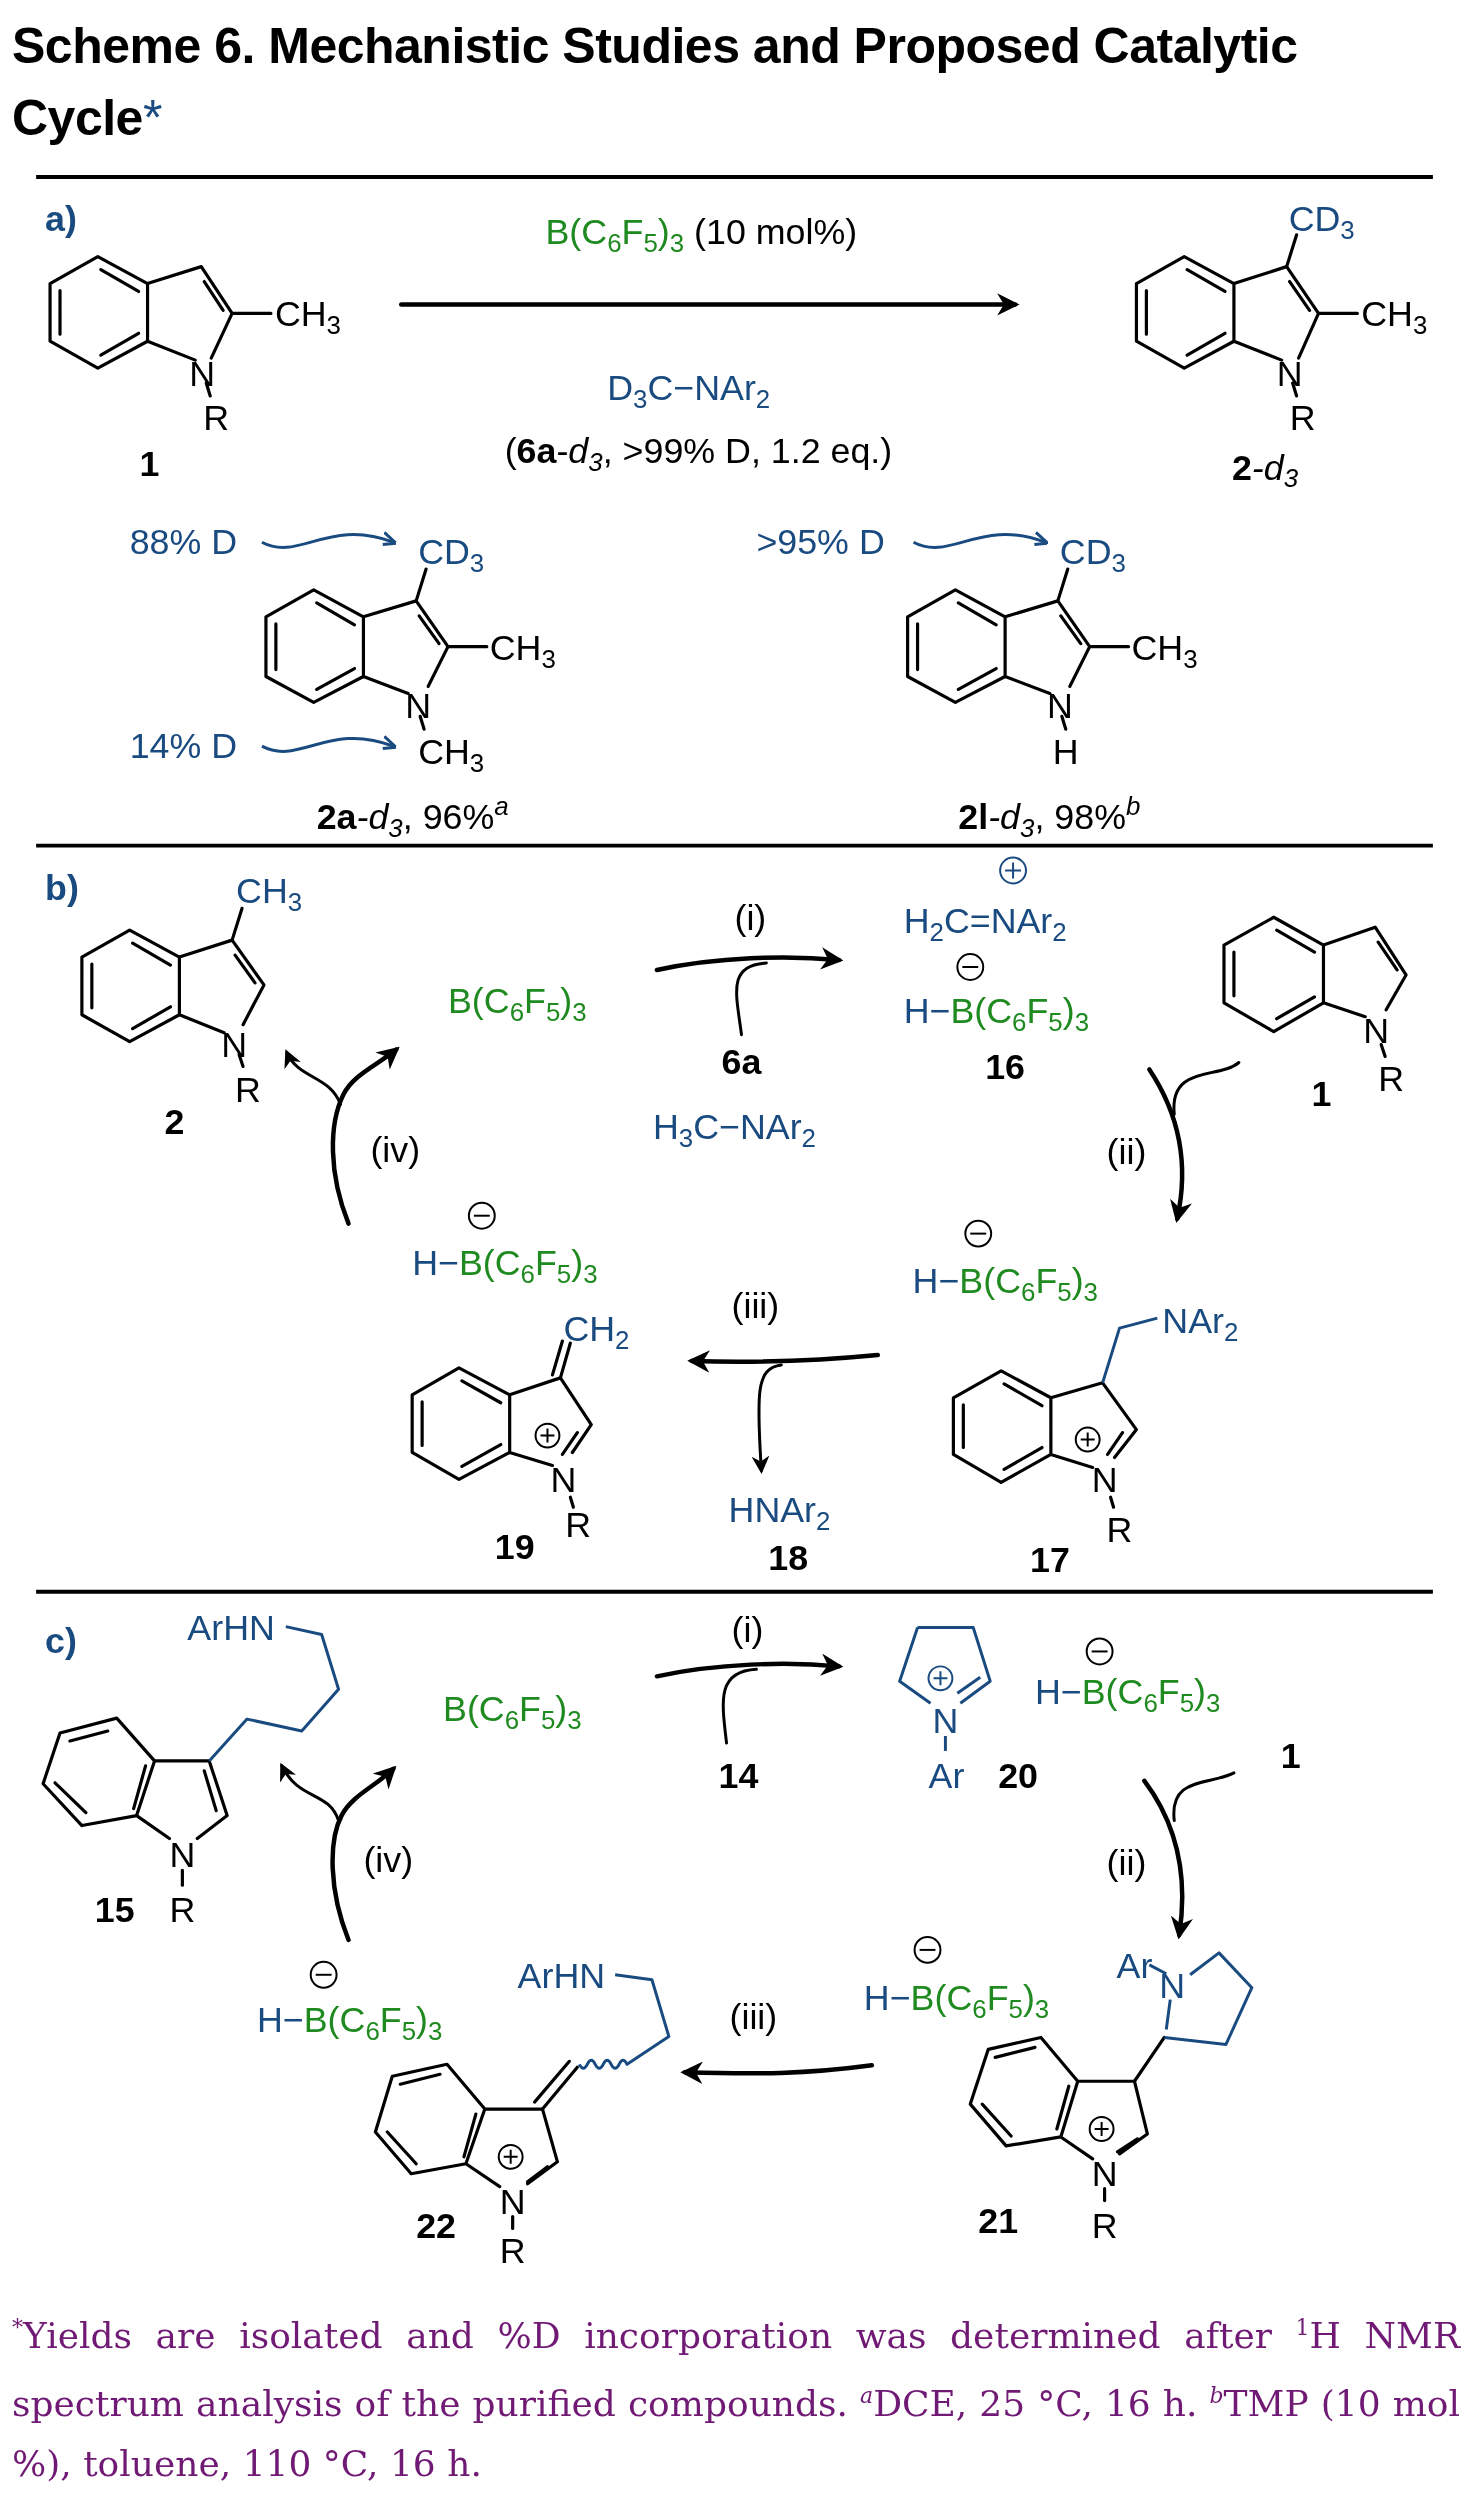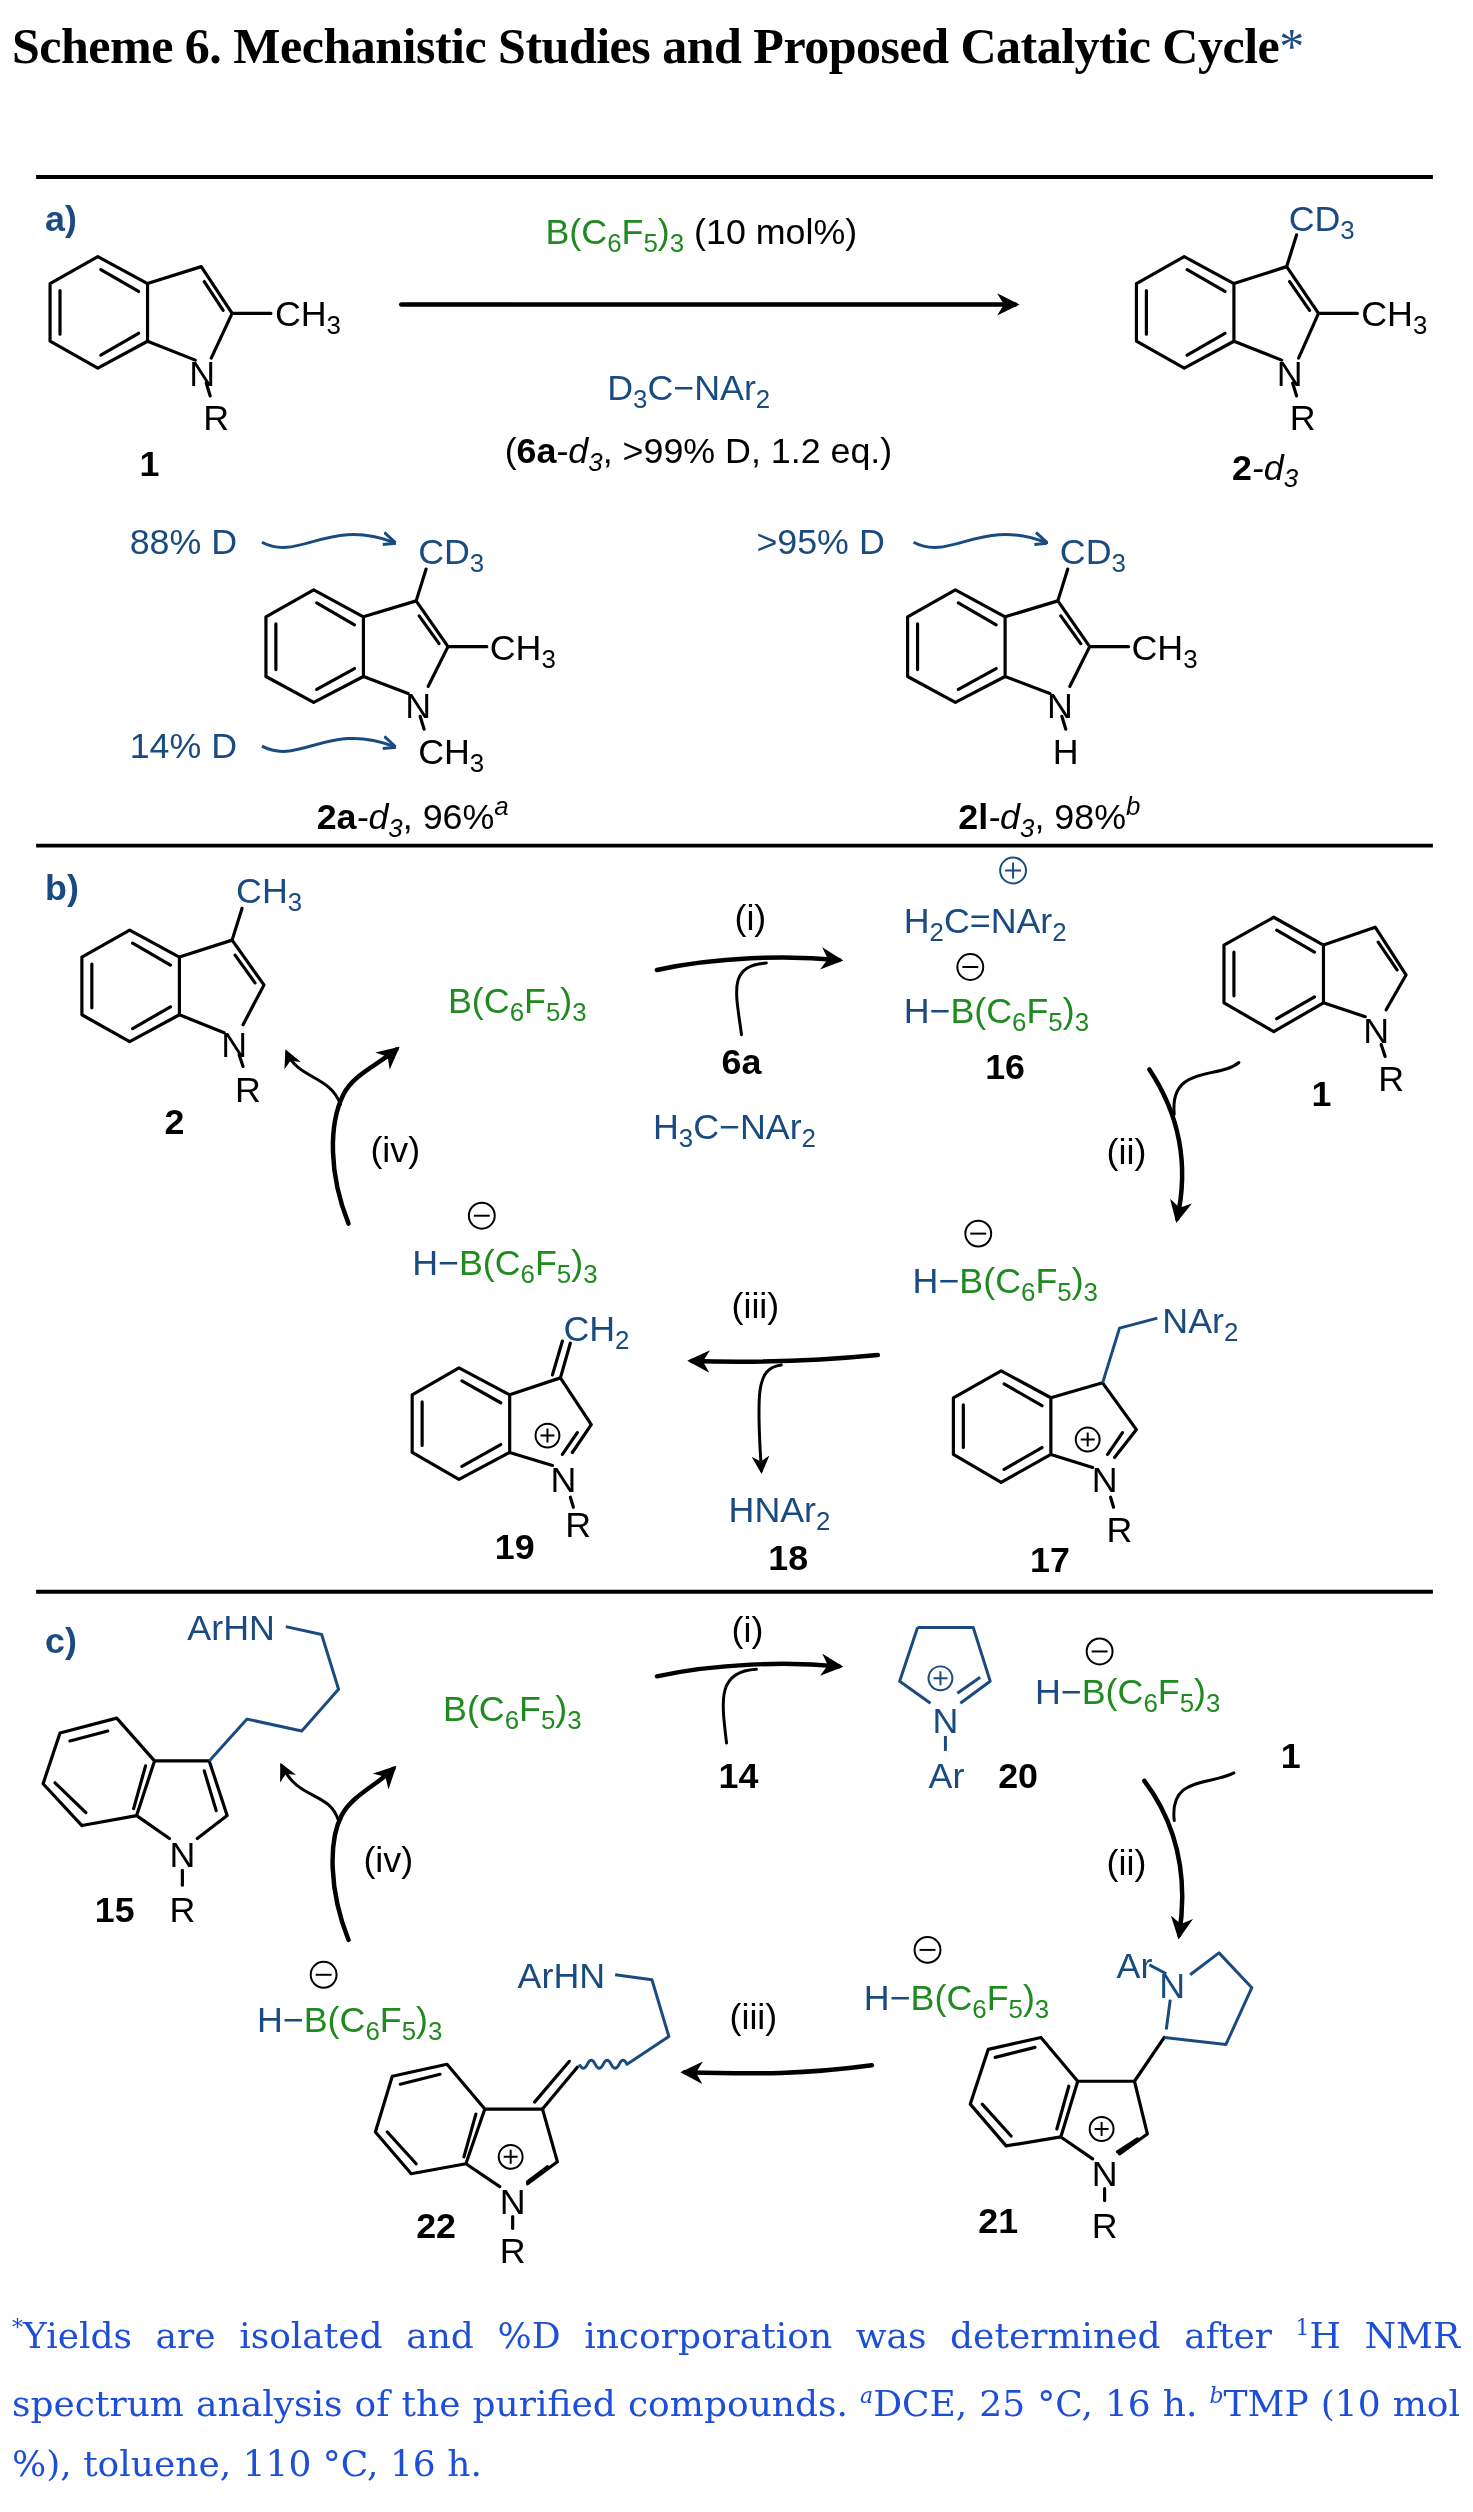--- a/index.html
+++ b/index.html
@@ -1,19 +1,19 @@
 <!DOCTYPE html>
 <html><head>
 <meta charset="utf-8">
 <style>
   html, body { margin: 0; padding: 0; background: #ffffff; }
   body { width: 1474px; height: 2512px; position: relative; overflow: hidden; }
   .title {
     position: absolute; left: 12px; top: 10px; width: 1443px;
-    font-family: Liberation Serif, serif; font-weight: bold;
+    font-family: Liberation Sans, sans-serif; font-weight: bold;
     font-size: 50px; line-height: 72px; color: #000; letter-spacing: -0.5px;
   }
   .title .star { color: #1a4b80; font-weight: normal; }
   svg#scheme { position: absolute; left: 0; top: 0; }
   .bond { stroke: #000; stroke-width: 3.2; fill: none; stroke-linecap: round; stroke-linejoin: round; }
   .bond-blue { stroke: #1a4b80; stroke-width: 3; fill: none; stroke-linejoin: round; }
   .rule { stroke: #000; stroke-width: 4; }
   .arrow { stroke: #000; stroke-width: 4.5; fill: none; stroke-linecap: round; }
   .thin-arrow { stroke: #000; stroke-width: 3; fill: none; stroke-linecap: round; }
   .curly-blue { stroke: #1a4b80; stroke-width: 3; fill: none; }
@@ -21,21 +21,21 @@
   .tb { font-family: "Liberation Sans", "DejaVu Sans", sans-serif; font-size: 36px; fill: #000; font-weight: bold; }
   .blue { fill: #1a4b80; }
   .green { fill: #1f8a1f; }
   .sec { font-family: "Liberation Sans", "DejaVu Sans", sans-serif; font-size: 36px; font-weight: bold; fill: #1a4b80; }
   .sub { font-size: 26px; }
   .charge { fill: #fff; stroke: #000; stroke-width: 2; }
   .charge-blue { fill: #fff; stroke: #1a4b80; stroke-width: 2; }
   .footnote {
     position: absolute; left: 12px; top: 2298px; width: 1448px;
     font-family: "DejaVu Serif", "Liberation Serif", serif; font-size: 36px;
-    line-height: 60px; color: #1d4ed8; text-align: justify;
+    line-height: 60px; color: #701a75; text-align: justify;
   }
   .footnote sup { font-size: 22px; }
 </style>
 </head>
 <body>
 
 <div class="title"><span>Scheme 6. Mechanistic Studies and Proposed Catalytic Cycle</span><span class="star">*</span></div>
 
 <svg id="scheme" width="1474" height="2512" viewBox="0 0 1481 2525">
   <defs>

